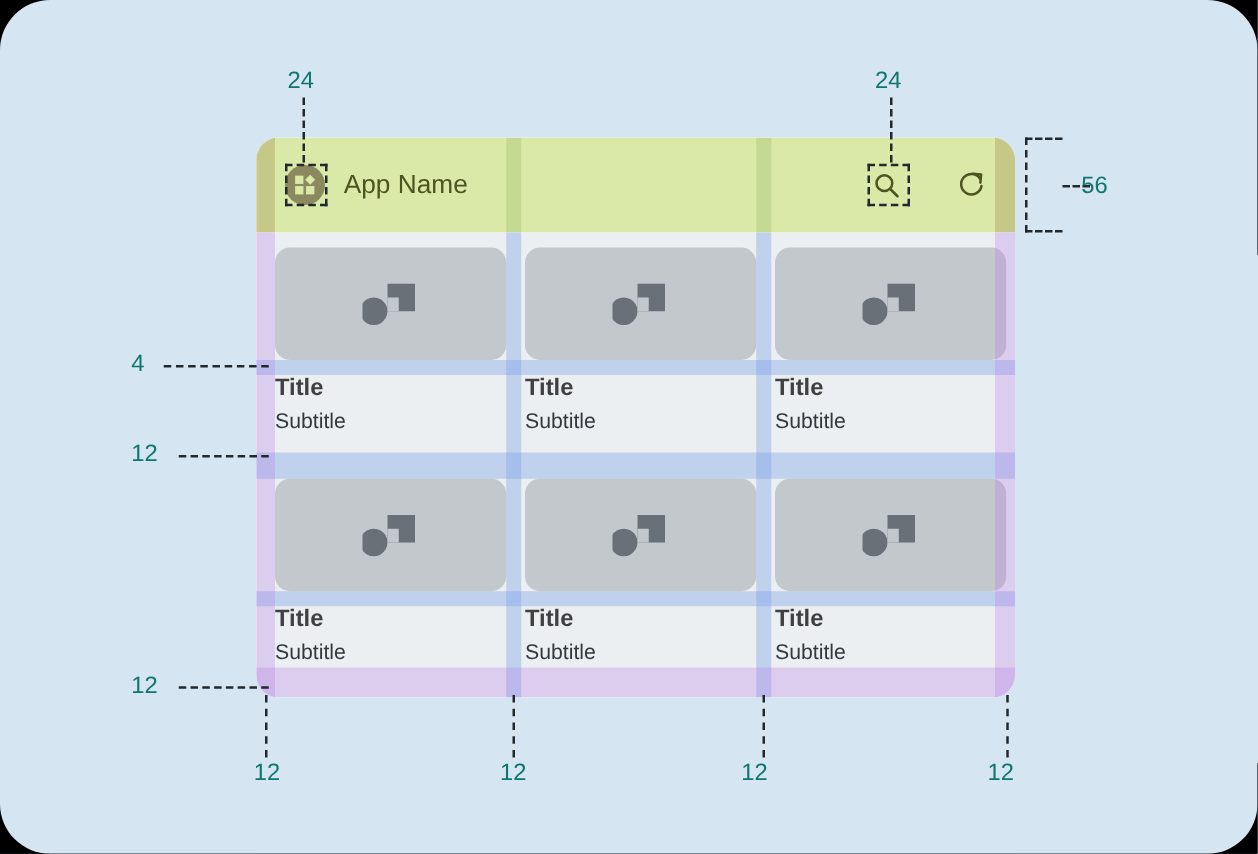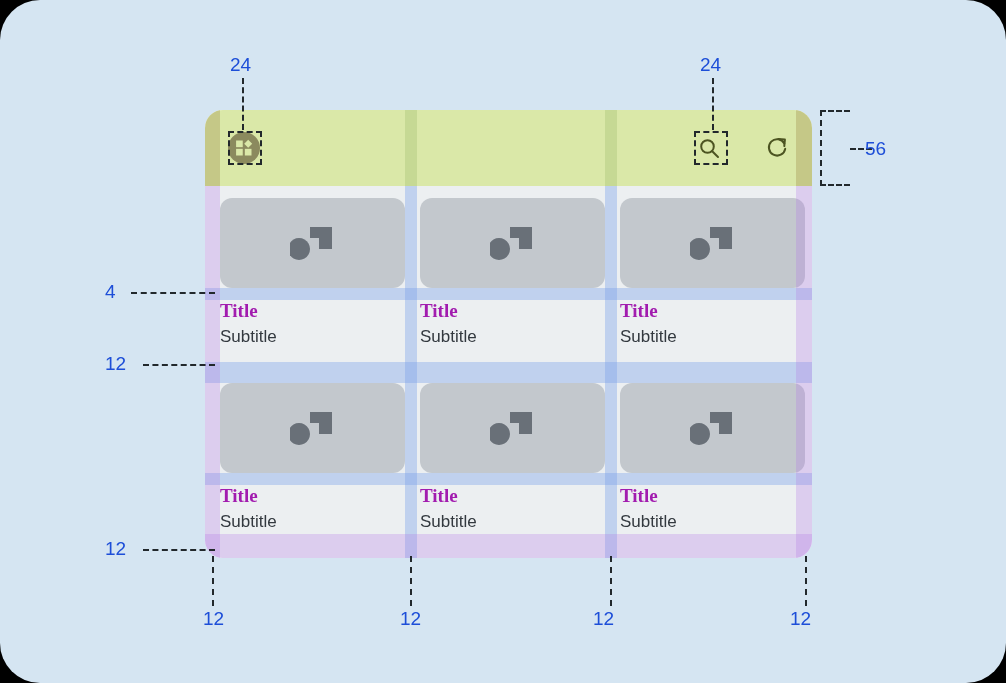--- a/index.html
+++ b/index.html
@@ -151,44 +151,43 @@
     background: #c3c8cd;
     border-radius: 12px;
     display: flex;
     align-items: center;
     justify-content: center;
   }
   .card-title {
     margin-top: 12px;
     font-size: 19px;
     font-weight: bold;
-    color: #a21caf;
+    color: #404040;
     line-height: 22px;
-    font-family: Liberation Serif, serif;
   }
   .card-subtitle {
     margin-top: 5px;
     font-size: 17px;
     color: #33393f;
     line-height: 20px;
   }
 
   
   #annotations {
     position: absolute;
     left: 0;
     top: 0;
     width: 1006px;
     height: 683px;
     pointer-events: none;
   }
   .ann-label {
     position: absolute;
     font-size: 19px;
-    color: #1d4ed8;
+    color: #0f766e;
     white-space: nowrap;
   }
   .dash-box {
     position: absolute;
     border: 2px dashed #22282c;
     box-sizing: border-box;
   }
   .dash-line-v {
     position: absolute;
     width: 0;
@@ -220,20 +219,21 @@
         <div class="logo-circle">
           <svg width="20" height="20" viewBox="0 0 24 24" aria-hidden="true">
             <rect x="2.5" y="3" width="8" height="8" fill="#dae8a8"></rect>
             <rect x="2.5" y="13" width="8" height="8" fill="#dae8a8"></rect>
             <rect x="13" y="13" width="8" height="8" fill="#dae8a8"></rect>
             <path d="M17 2.2 L21.8 7 L17 11.8 L12.2 7 Z" fill="#dae8a8"></path>
           </svg>
         </div>
       </div>
 
+      <div id="appbar-title">App Name</div>
 
       <div id="appbar-search">
         <svg width="24" height="24" viewBox="0 0 24 24">
           <circle cx="10.5" cy="10.5" r="6.3" fill="none" stroke="#4c5421" stroke-width="2"></circle>
           <line x1="15.2" y1="15.2" x2="21" y2="21" stroke="#4c5421" stroke-width="2" stroke-linecap="round"></line>
         </svg>
       </div>
 
       <div id="appbar-refresh">
         <svg width="24" height="24" viewBox="0 0 24 24">

